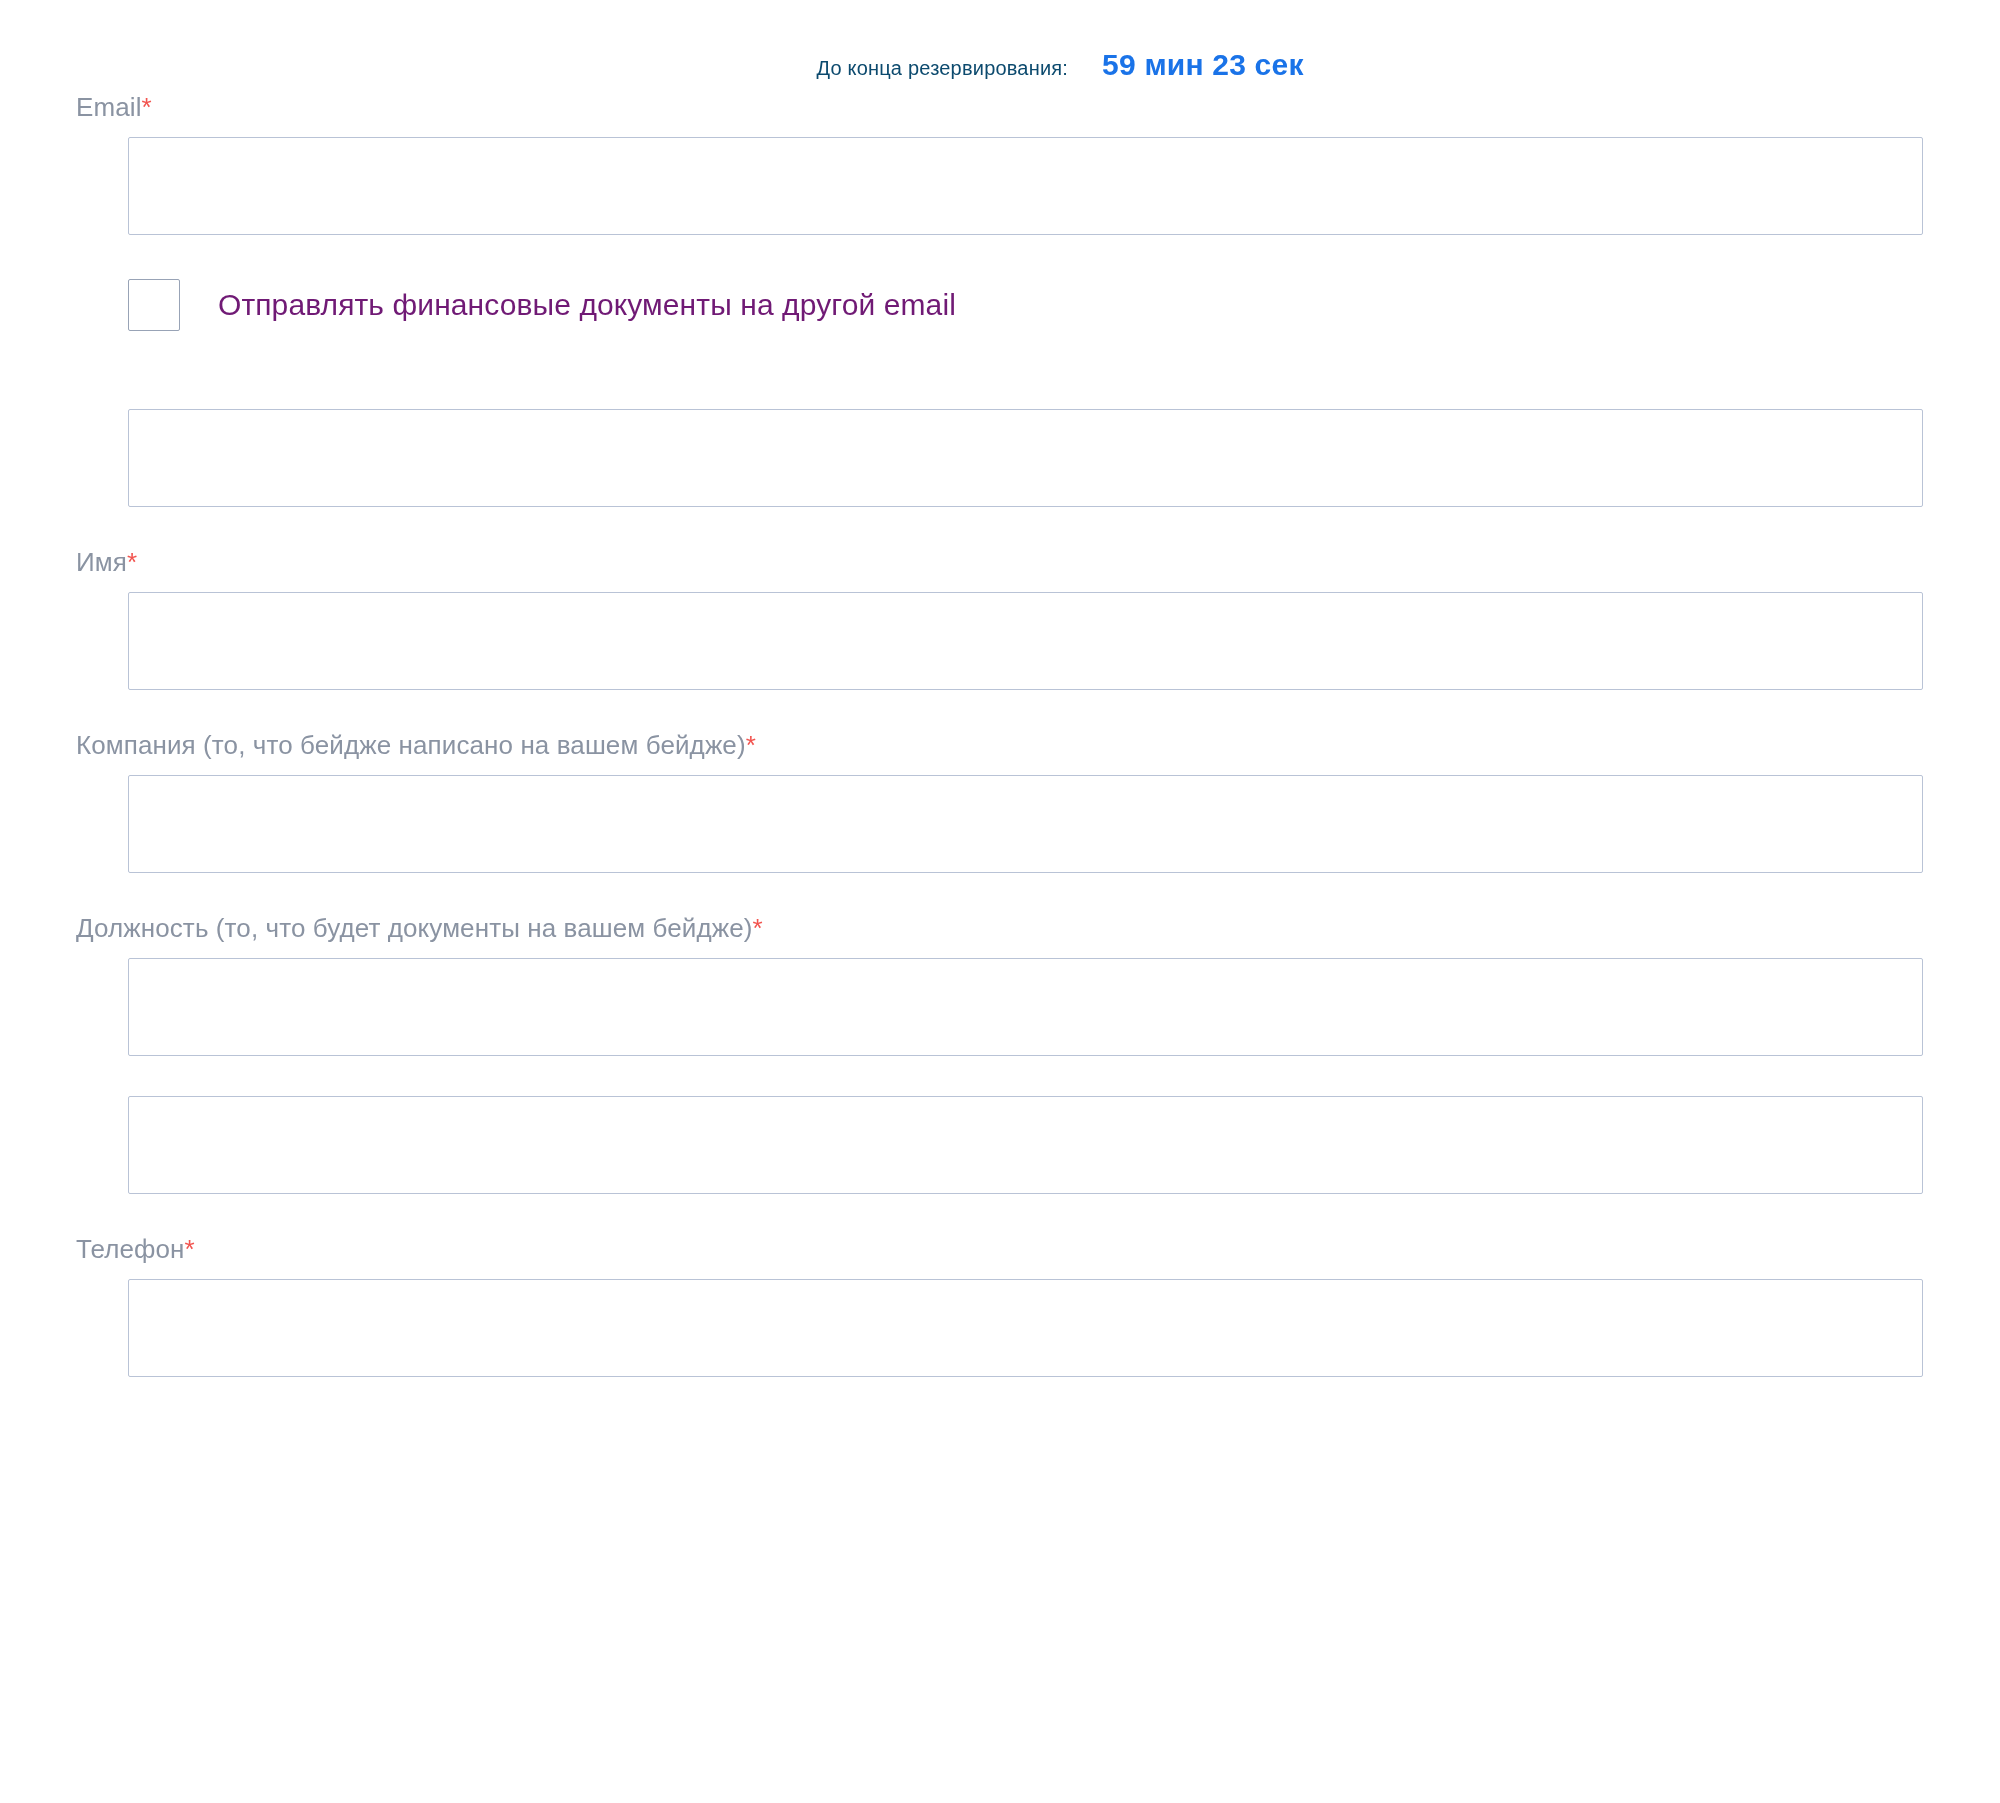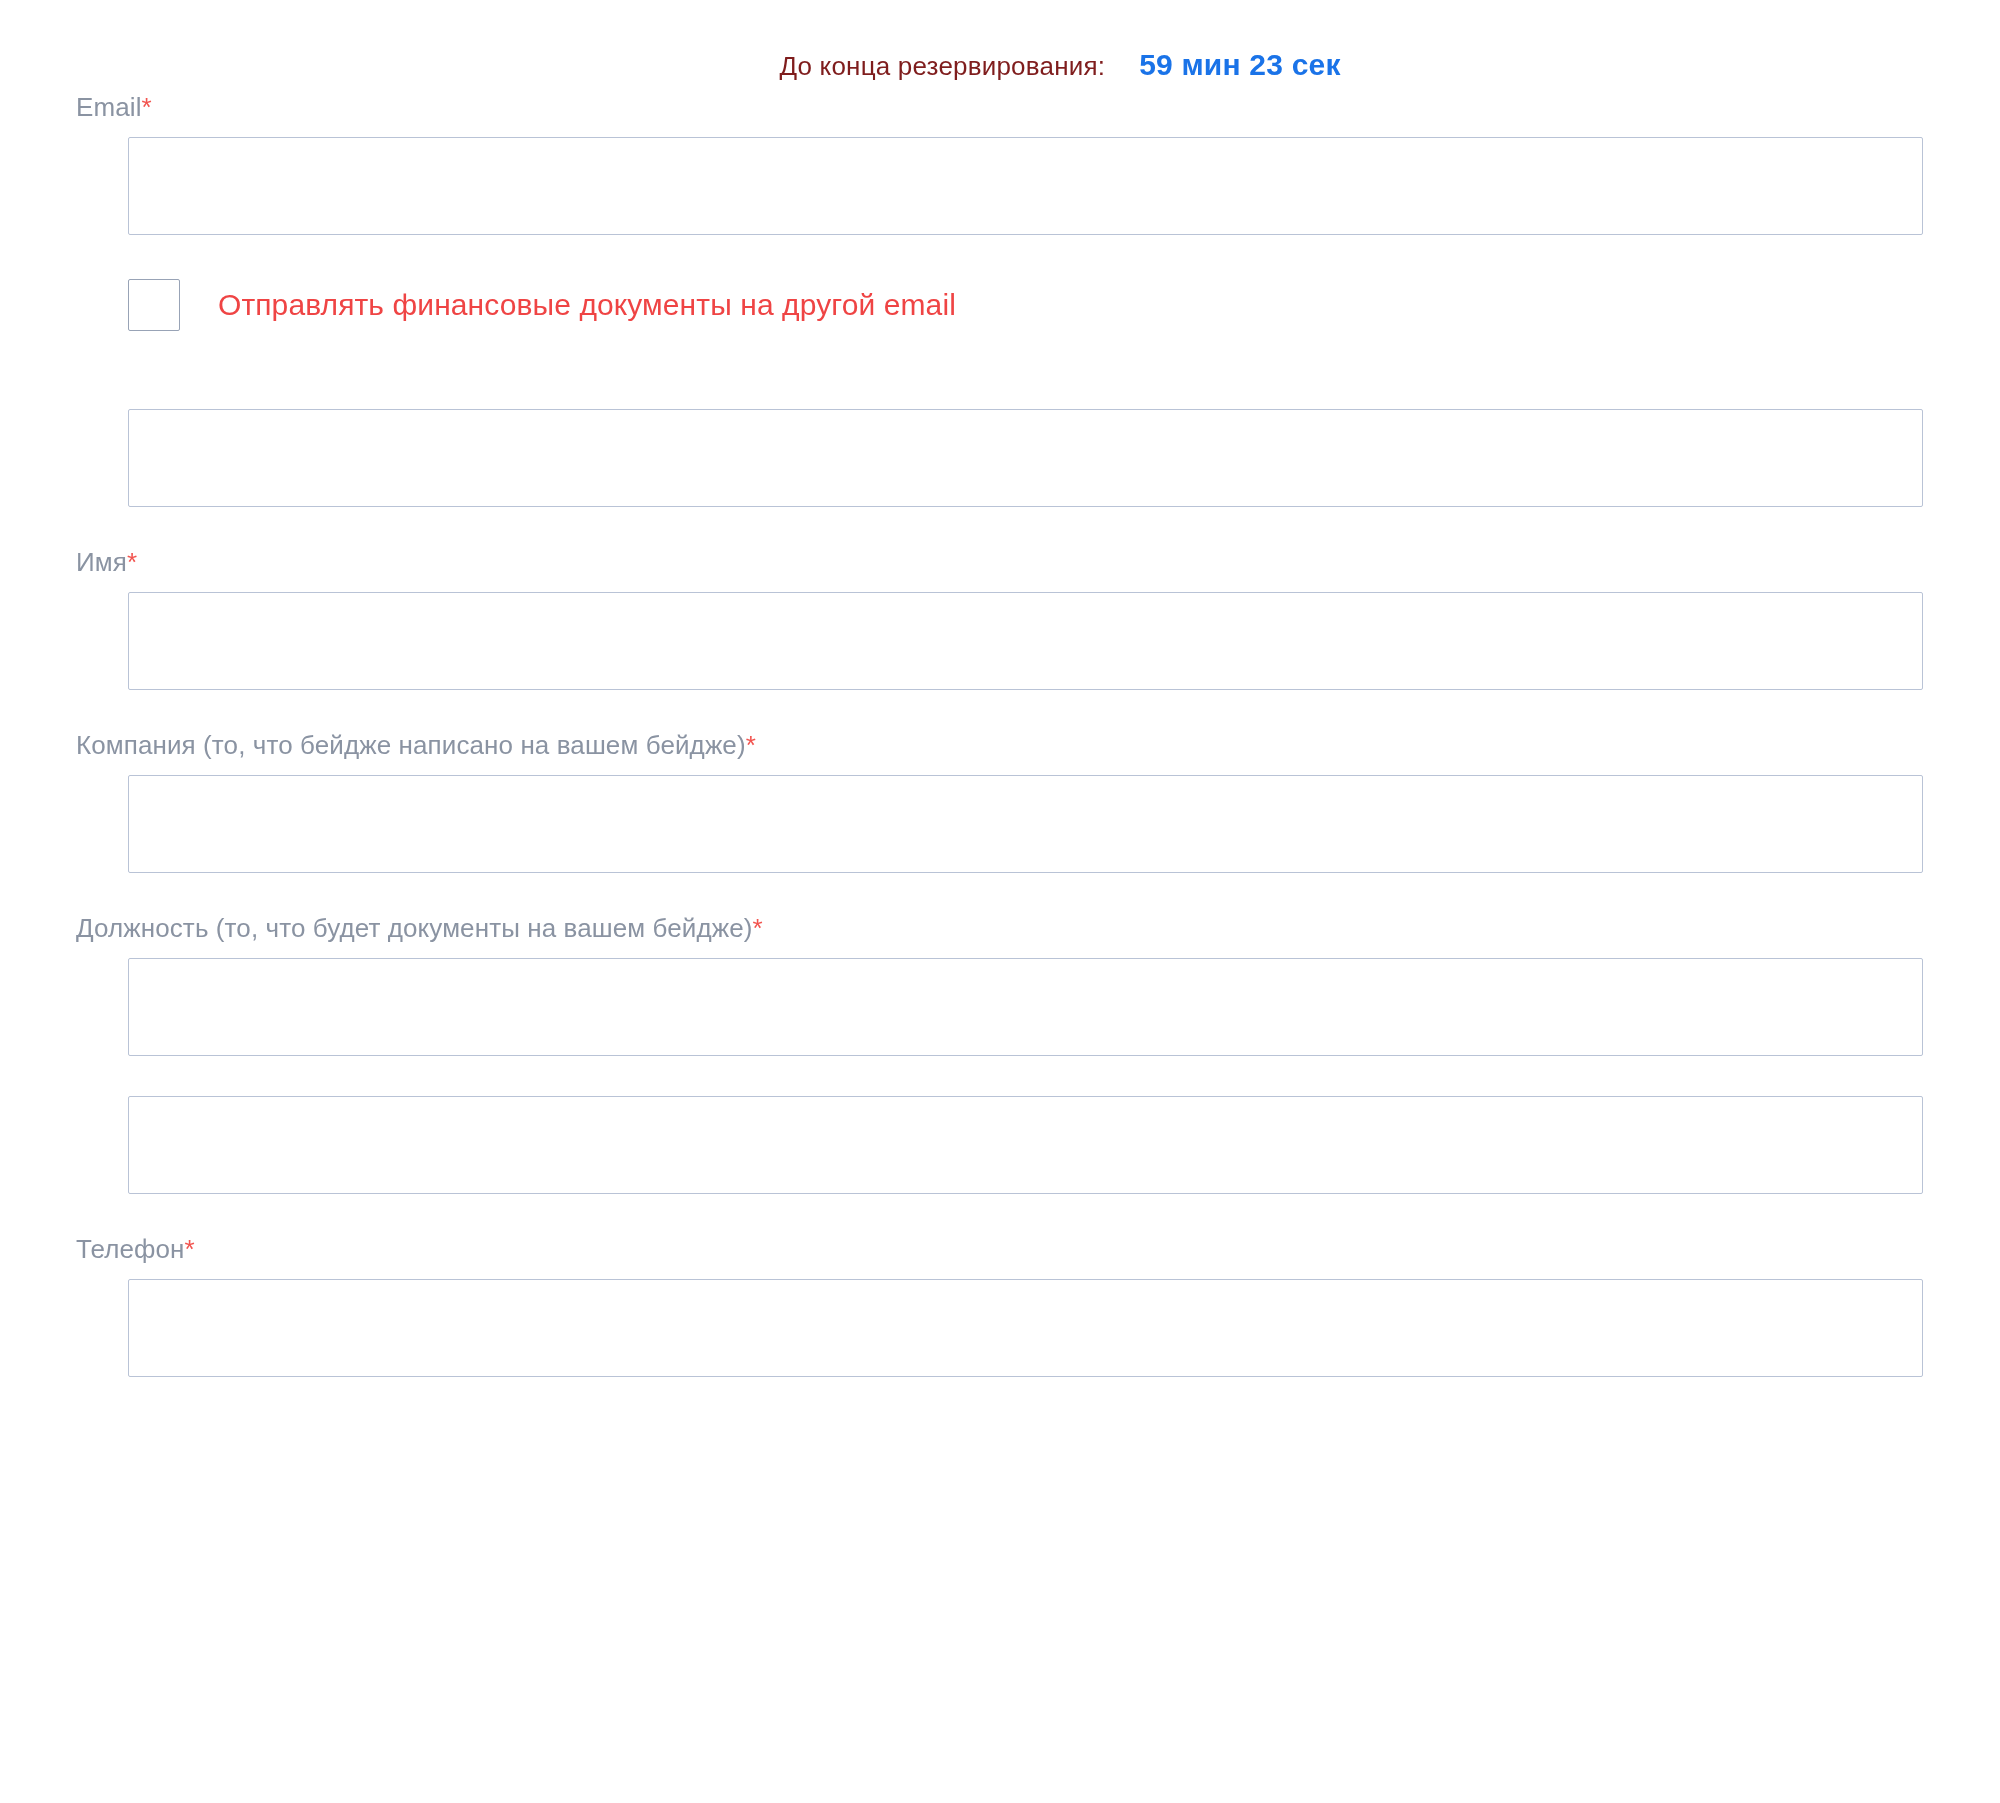--- a/index.html
+++ b/index.html
@@ -23,22 +23,22 @@
   
   .timer-row {
     display: flex;
     justify-content: center;
     align-items: baseline;
     padding-top: 48px;
     padding-bottom: 10px;
     padding-left: 120px;
   }
   .timer-label {
-    font-size: 26px;
-    color: #7f1d1d;
+    font-size: 20px;
+    color: #0c4a6e;
     letter-spacing: 0.2px;
   }
   .timer-value {
     font-size: 30px;
     font-weight: bold;
     color: #1a73e8;
     margin-left: 34px;
     letter-spacing: 0.2px;
   }
 
@@ -92,21 +92,21 @@
     width: 52px;
     height: 52px;
     border: 1px solid #98a3b6;
     border-radius: 2px;
     background: #ffffff;
     cursor: pointer;
     flex: none;
   }
   .check-label {
     font-size: 30px;
-    color: #ef4444;
+    color: #701a75;
     margin-left: 38px;
     letter-spacing: 0.1px;
   }
 </style>
 </head>
 <body>
 
 <div class="page">
 
   <div class="timer-row">

